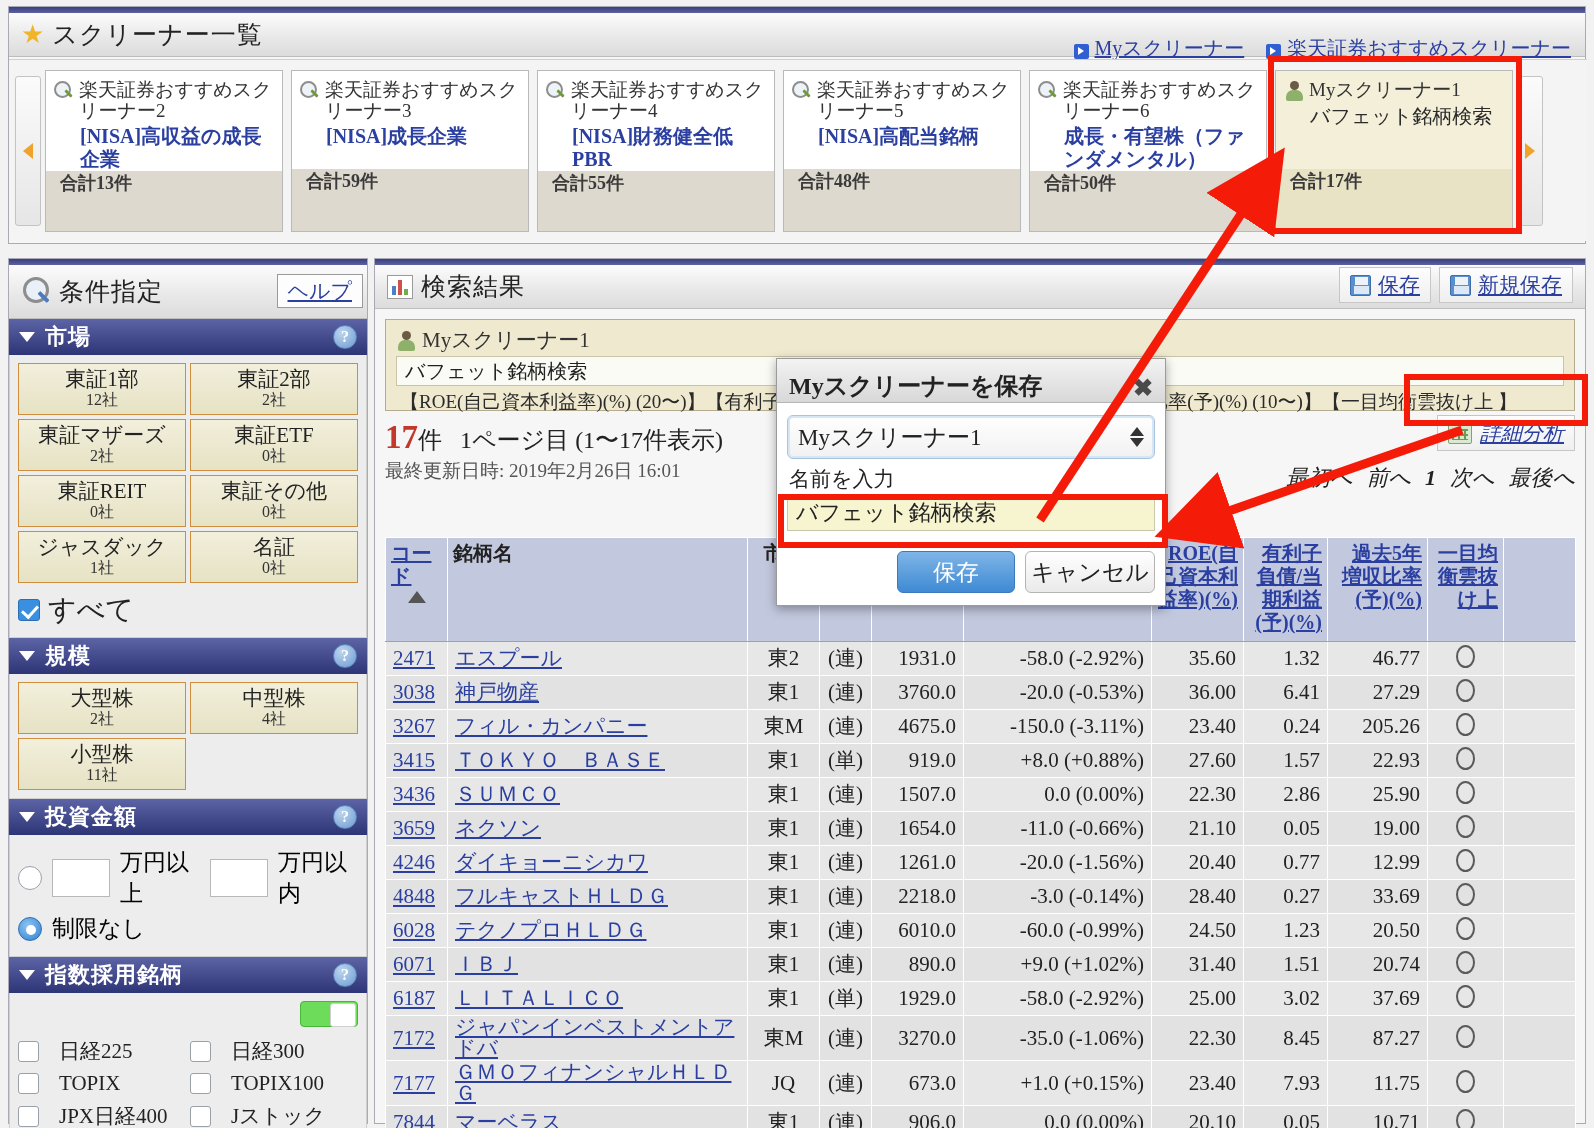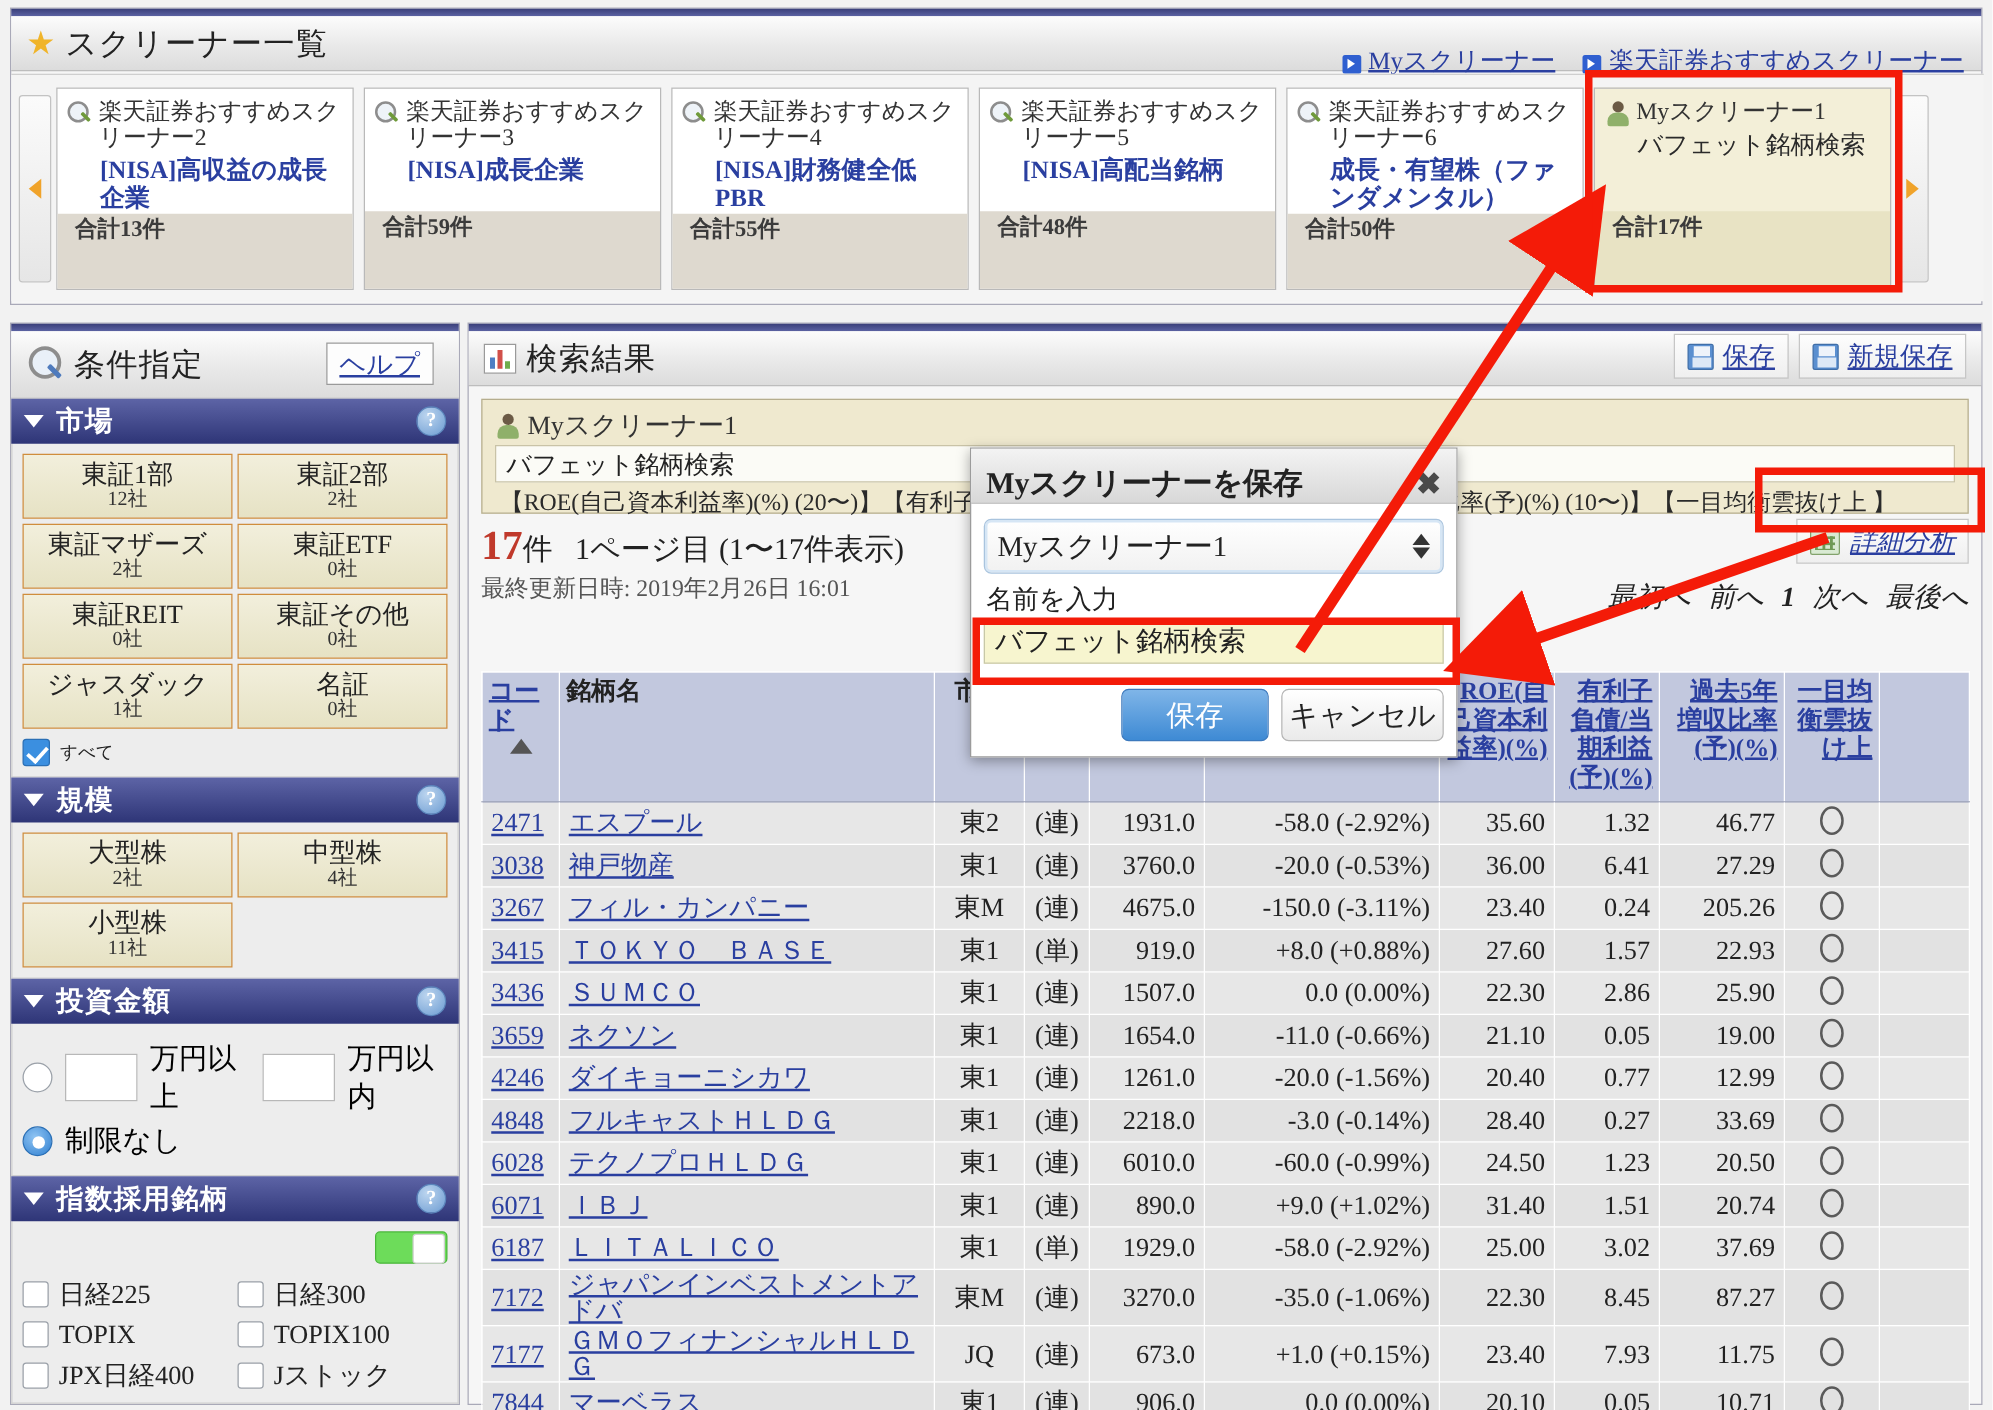--- a/index.html
+++ b/index.html
@@ -50,50 +50,50 @@
   .person{width:20px;height:20px;position:relative;flex:none;margin-top:2px;}
   .person:before{content:"";position:absolute;left:6px;top:0;width:9px;height:9px;border-radius:50%;background:#6b5a45;}
   .person:after{content:"";position:absolute;left:2px;top:9px;width:17px;height:11px;border-radius:7px 7px 2px 2px;background:#8fb06a;}
 
   
   #cond-panel { position:absolute; left:8px; top:258px; width:360px; height:866px; }
   #cond-head { height:54px; }
   #cond-head .mag2{width:30px;height:30px;position:relative;margin-right:8px;}
   #cond-head .mag2:before{content:"";position:absolute;left:2px;top:0;width:20px;height:20px;border:3px solid #8d8d8d;border-radius:50%;background:#e9f0f8;}
   #cond-head .mag2:after{content:"";position:absolute;left:16px;top:18px;width:13px;height:4px;background:#4f7bbd;transform:rotate(45deg);border-radius:1px;}
-  .help-btn { position:absolute; right:20px; top:9px; border:1px solid #9a9a9a; background:#fdfdfd;
+  .help-btn { position:absolute; right:4px; top:9px; border:1px solid #9a9a9a; background:#fdfdfd;
               padding:2px 10px; font-size:21px; color:#2a3fa0; text-decoration:underline; cursor:pointer;}
   .sec-bar { height:36px; background:linear-gradient(#5d64a6,#2e3577); display:flex; align-items:center;
              padding:0 10px; position:relative; color:#fff; }
   .sec-bar .caret { width:0;height:0;border-left:8px solid transparent;border-right:8px solid transparent;
                     border-top:10px solid #ffffff; margin-right:10px; }
   .sec-bar .sttl { font-size:22px; font-weight:bold; letter-spacing:1px; }
   .qmark { position:absolute; right:10px; top:6px; width:24px;height:24px;border-radius:50%;
            background:radial-gradient(circle at 35% 30%, #bcd5ef, #6d9cd2); color:#fff; font-size:16px;
            display:flex;align-items:center;justify-content:center; font-weight:bold; border:1px solid #5b85bb;}
   .sec-body { background:#ededed; border:1px solid #cfcfcf; border-top:none; padding:8px; }
   .mkt-grid { display:grid; grid-template-columns:1fr 1fr; gap:4px; }
   .mkt-btn { border:1px solid #d08d3c; background:linear-gradient(#f2efdc,#e6e2c4); height:52px;
              display:flex;flex-direction:column;align-items:center;justify-content:center; cursor:pointer;}
   .mkt-btn .m1 { font-size:21px; color:#222; line-height:1; }
   .mkt-btn .m2 { font-size:16px; color:#333; line-height:1.2; }
   .allrow { display:flex; align-items:center; gap:8px; margin-top:8px; }
   .cbox { width:22px;height:22px;border:1px solid #9aa0a8; background:#fff; border-radius:3px; display:inline-block; position:relative; flex:none;}
   .cbox.on { background:#3b8fe0; border-color:#2a6fb5; }
   .cbox.on:after{content:"";position:absolute;left:6px;top:2px;width:7px;height:13px;border:solid #fff;border-width:0 3px 3px 0;transform:rotate(42deg);}
-  .allrow .lab { font-size:14px; color:#222; }
+  .allrow .lab { font-size:28px; color:#222; }
   .radiorow { display:flex; align-items:center; gap:10px; margin:4px 0; }
   .rdo { width:24px;height:24px;border-radius:50%;border:1px solid #9aa0a8;background:#fff;flex:none;position:relative;}
   .rdo.on { background:radial-gradient(circle at 40% 35%, #8fc4f3, #2f7fd0); border-color:#2a6fb5;}
   .rdo.on:after{content:"";position:absolute;left:7px;top:7px;width:10px;height:10px;border-radius:50%;background:#fff;}
   .amt-in { width:58px;height:38px;border:1px solid #b8b8b8;background:#fff; }
   .tog { width:58px;height:26px;border-radius:4px;background:#6ddc5a;border:1px solid #49b63a;position:relative;}
   .tog:after{content:"";position:absolute;right:1px;top:1px;width:24px;height:22px;background:#fff;border:1px solid #cfcfcf;border-radius:3px;}
   .idx-grid { display:grid; grid-template-columns:1fr 1fr; gap:6px 4px; margin-top:10px; }
-  .idx-item { display:flex; align-items:center; gap:8px; font-size:21px; color:#222; }
+  .idx-item { display:flex; align-items:center; gap:20px; font-size:21px; color:#222; }
   .cbox.sm { width:21px;height:21px; }
 
   
   #res-panel { position:absolute; left:374px; top:258px; width:1212px; height:866px; }
   #res-head .chart-ico { width:26px;height:24px;margin-right:8px;border:1px solid #9a9a9a;background:#fff;position:relative;}
   #res-head .chart-ico i { position:absolute; bottom:3px; width:4px; display:block; }
   .b1{left:4px;height:9px;background:#4e7fc4;} .b2{left:10px;height:15px;background:#d1504a;} .b3{left:16px;height:6px;background:#6fae4c;}
 
   #info-box { position:absolute; left:10px; top:60px; width:1190px; height:92px;
               background:#efe9cf; border:1px solid #b5ad8e; }

